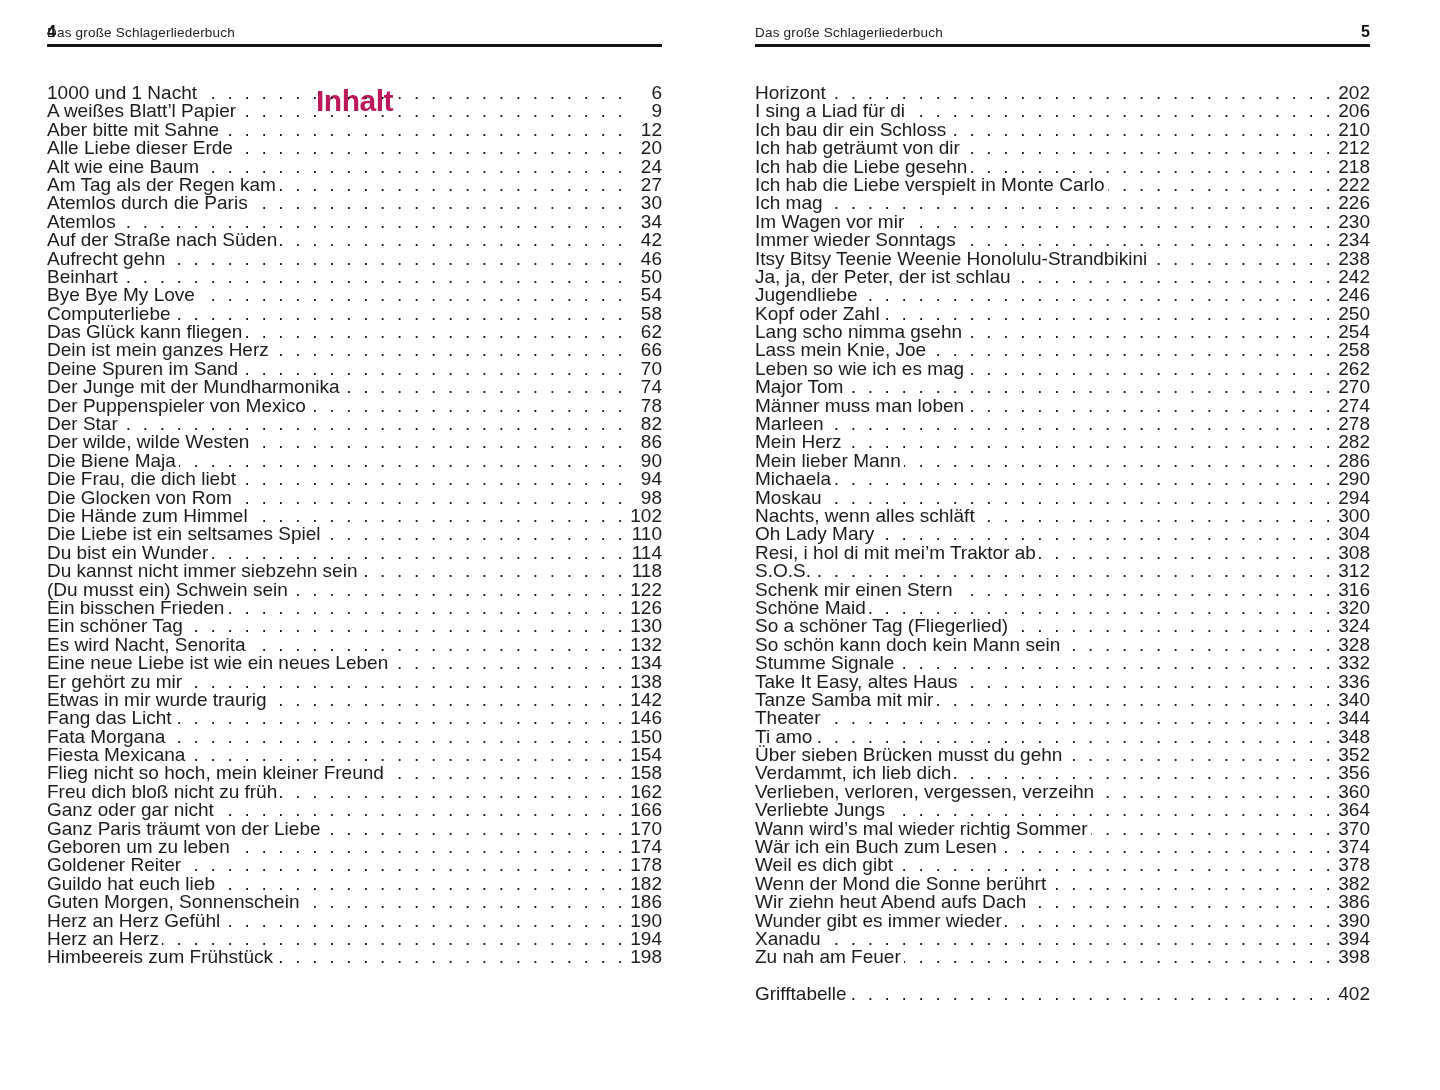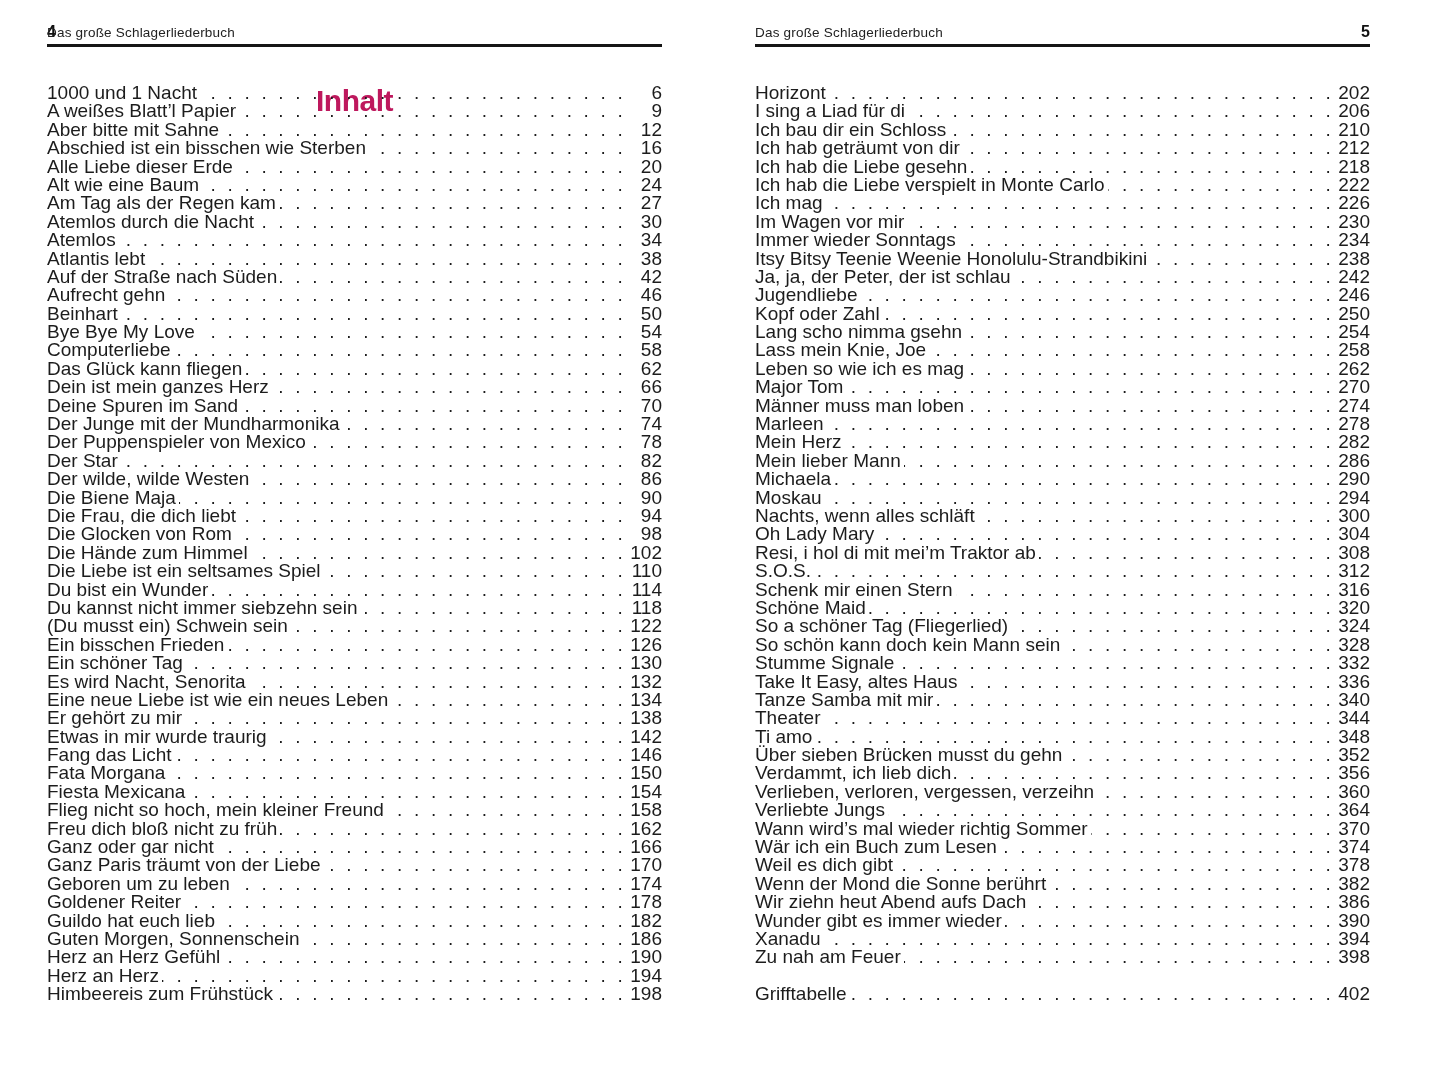--- a/index.html
+++ b/index.html
@@ -70,53 +70,43 @@
         <span class="entry-title">A weißes Blatt’l Papier</span>
         <span class="dots"></span>
         <span class="entry-page">9</span>
       </div>
       <div class="toc-entry">
         <span class="entry-title">Aber bitte mit Sahne</span>
         <span class="dots"></span>
         <span class="entry-page">12</span>
       </div>
       <div class="toc-entry">
-        <span class="entry-title">Abschied ist ein bisschen wie Sterben</span>
-        <span class="dots"></span>
-        <span class="entry-page">16</span>
-      </div>
-      <div class="toc-entry">
         <span class="entry-title">Alle Liebe dieser Erde</span>
         <span class="dots"></span>
         <span class="entry-page">20</span>
       </div>
       <div class="toc-entry">
         <span class="entry-title">Alt wie eine Baum</span>
         <span class="dots"></span>
         <span class="entry-page">24</span>
       </div>
       <div class="toc-entry">
         <span class="entry-title">Am Tag als der Regen kam</span>
         <span class="dots"></span>
         <span class="entry-page">27</span>
       </div>
       <div class="toc-entry">
-        <span class="entry-title">Atemlos durch die Nacht</span>
+        <span class="entry-title">Atemlos durch die Paris</span>
         <span class="dots"></span>
         <span class="entry-page">30</span>
       </div>
       <div class="toc-entry">
         <span class="entry-title">Atemlos</span>
         <span class="dots"></span>
         <span class="entry-page">34</span>
-      </div>
-      <div class="toc-entry">
-        <span class="entry-title">Atlantis lebt</span>
-        <span class="dots"></span>
-        <span class="entry-page">38</span>
       </div>
       <div class="toc-entry">
         <span class="entry-title">Auf der Straße nach Süden</span>
         <span class="dots"></span>
         <span class="entry-page">42</span>
       </div>
       <div class="toc-entry">
         <span class="entry-title">Aufrecht gehn</span>
         <span class="dots"></span>
         <span class="entry-page">46</span>

